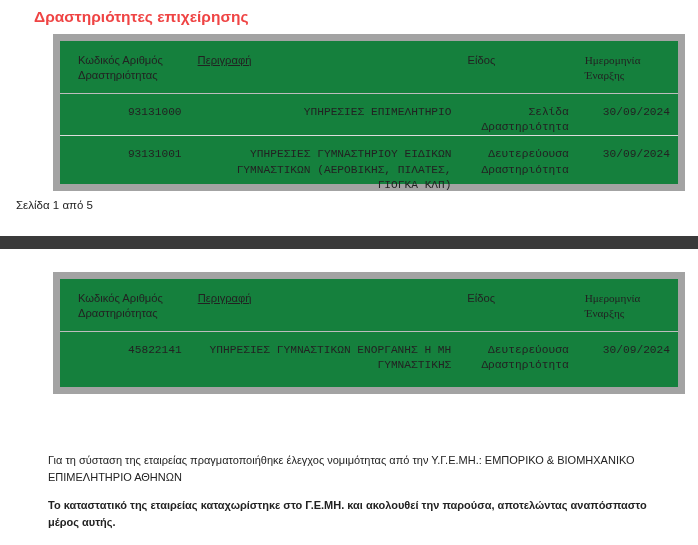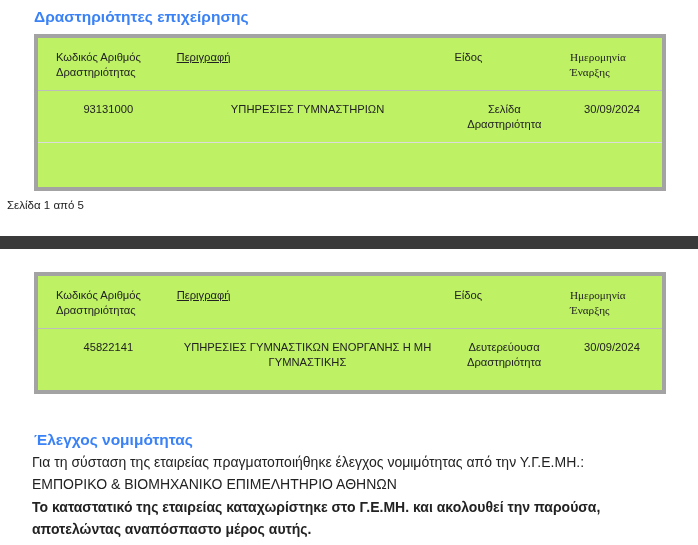--- a/index.html
+++ b/index.html
@@ -18,31 +18,32 @@
   .page {
     position: relative;
     width: 698px;
     height: 545px;
   }
 
   
   .section-title {
     font-size: 15.5px;
     font-weight: bold;
-    color: #3b82f6;
+    color: #ef4444;
     position: absolute;
     left: 34px;
   }
   #title-activities { top: 8px; }
 
   .table-box {
     position: absolute;
-    border: 4px solid #a3a3a3;
+    border: 7px solid #a3a3a3;
     box-sizing: border-box;
-    background: #bef264;
+    background: #15803d;
+    margin-left: 19px;
   }
   #table1 {
     left: 34px;
     top: 34px;
     width: 632px;
     height: 157px;
   }
   #table2 {
     left: 34px;
     top: 272px;
@@ -58,42 +59,43 @@
   }
   table.grid th {
     font-weight: normal;
     text-align: left;
     vertical-align: top;
     padding: 12px 8px 10px 8px;
     border-bottom: 1px solid #bdbdbd;
     line-height: 1.35;
   }
   table.grid td {
-    text-align: center;
+    text-align: right;
     vertical-align: top;
-    padding: 11px 8px 10px 8px;
+    padding: 11px 8px 0 8px;
     border-bottom: 1px solid #dcdcdc;
     line-height: 1.35;
+    font-family: Liberation Mono, monospace;
   }
   table.grid tr.last-row td { border-bottom: none; }
 
   .col-code   { width: 110px; padding-left: 18px !important; }
   .col-desc   { width: 300px; }
   .col-kind   { width: 105px; }
   .col-date   { width: 90px; }
 
   .th-code   { width: 110px; padding-left: 18px !important; }
   .th-desc   { width: 300px; text-decoration: underline; }
   .th-kind   { width: 105px; }
   .th-date   { width: 90px; font-family: Liberation Serif, serif; }
 
   
   #page-label {
     position: absolute;
-    left: 7px;
+    left: 16px;
     top: 199px;
     font-size: 11.5px;
     color: #222222;
     text-align: center;
   }
 
   
   #divider {
     position: absolute;
     left: 0;
@@ -102,23 +104,23 @@
     height: 13px;
     background: #3a3a3a;
   }
 
   
   #title-legality {
     top: 431px;
   }
   .body-text {
     position: absolute;
-    left: 32px;
+    left: 48px;
     width: 620px;
-    font-size: 14px;
+    font-size: 11px;
     color: #222222;
     line-height: 1.55;
   }
   #legality-p1 { top: 452px; }
   #legality-p2 { top: 497px; font-weight: bold; }
 </style>
 </head>
 <body>
 
 <div class="page">
@@ -131,22 +133,28 @@
         <tr>
           <th class="th-code">Κωδικός Αριθμός Δραστηριότητας</th>
           <th class="th-desc">Περιγραφή</th>
           <th class="th-kind">Είδος</th>
           <th class="th-date">Ημερομηνία Έναρξης</th>
         </tr>
       </thead>
       <tbody>
         <tr>
           <td class="col-code">93131000</td>
-          <td class="col-desc">ΥΠΗΡΕΣΙΕΣ ΓΥΜΝΑΣΤΗΡΙΩΝ</td>
+          <td class="col-desc">ΥΠΗΡΕΣΙΕΣ ΕΠΙΜΕΛΗΤΗΡΙΟ</td>
           <td class="col-kind">Σελίδα Δραστηριότητα</td>
+          <td class="col-date">30/09/2024</td>
+        </tr>
+        <tr class="last-row">
+          <td class="col-code">93131001</td>
+          <td class="col-desc">ΥΠΗΡΕΣΙΕΣ ΓΥΜΝΑΣΤΗΡΙΟΥ ΕΙΔΙΚΩΝ ΓΥΜΝΑΣΤΙΚΩΝ (ΑΕΡΟΒΙΚΗΣ, ΠΙΛΑΤΕΣ, ΓΙΟΓΚΑ ΚΛΠ)</td>
+          <td class="col-kind">Δευτερεύουσα Δραστηριότητα</td>
           <td class="col-date">30/09/2024</td>
         </tr>
       </tbody>
     </table>
   </div>
 
   <div id="page-label">Σελίδα 1 από 5</div>
 
   <div id="divider"></div>
 
@@ -164,19 +172,18 @@
         <tr class="last-row">
           <td class="col-code">45822141</td>
           <td class="col-desc">ΥΠΗΡΕΣΙΕΣ ΓΥΜΝΑΣΤΙΚΩΝ ΕΝΟΡΓΑΝΗΣ Η ΜΗ ΓΥΜΝΑΣΤΙΚΗΣ</td>
           <td class="col-kind">Δευτερεύουσα Δραστηριότητα</td>
           <td class="col-date">30/09/2024</td>
         </tr>
       </tbody>
     </table>
   </div>
 
-  <div class="section-title" id="title-legality">Έλεγχος νομιμότητας</div>
 
   <div class="body-text" id="legality-p1">Για τη σύσταση της εταιρείας πραγματοποιήθηκε έλεγχος νομιμότητας από την Υ.Γ.Ε.ΜΗ.: ΕΜΠΟΡΙΚΟ &amp; ΒΙΟΜΗΧΑΝΙΚΟ ΕΠΙΜΕΛΗΤΗΡΙΟ ΑΘΗΝΩΝ</div>
 
   <div class="body-text" id="legality-p2">Το καταστατικό της εταιρείας καταχωρίστηκε στο Γ.Ε.ΜΗ. και ακολουθεί την παρούσα, αποτελώντας αναπόσπαστο μέρος αυτής.</div>
 
 </div>
 
 </body></html>

